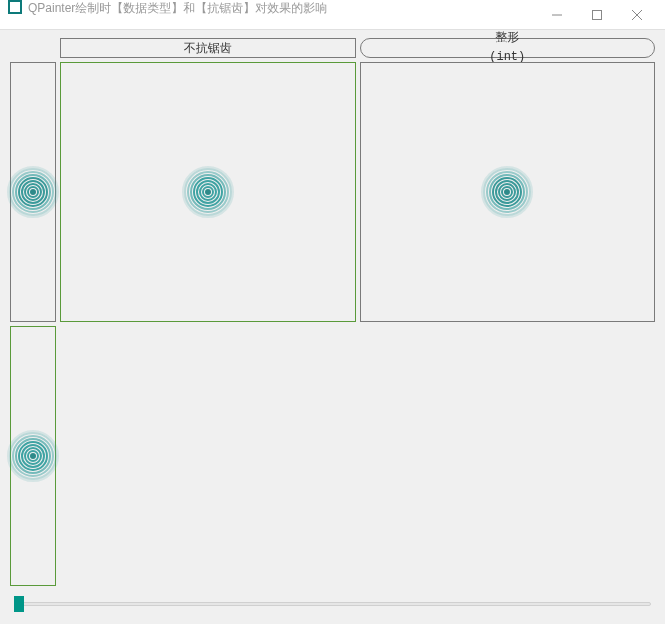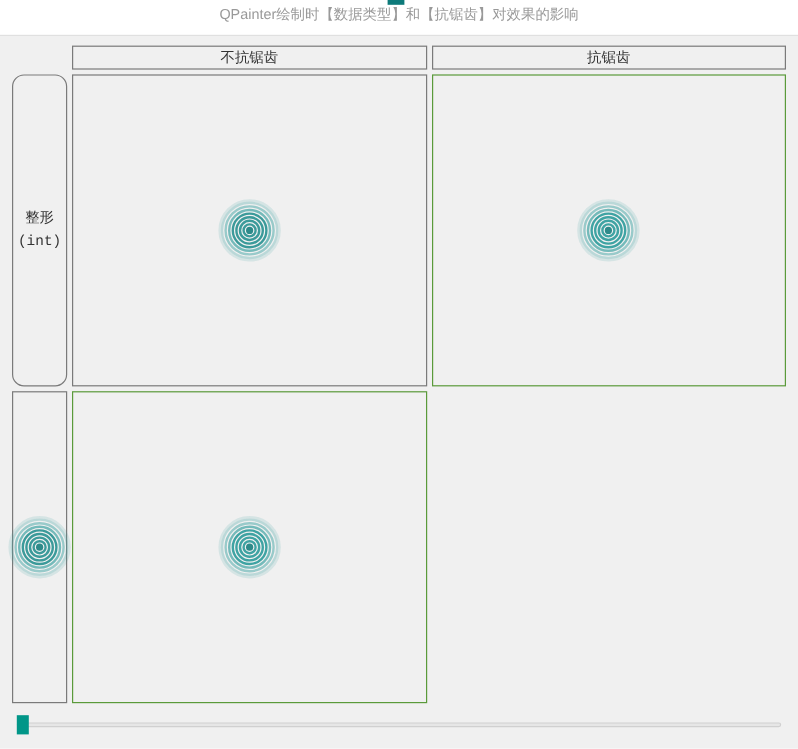--- a/index.html
+++ b/index.html
@@ -4,25 +4,23 @@
 <style>
   * { box-sizing: border-box; margin: 0; padding: 0; }
   html, body { width: 665px; height: 624px; overflow: hidden; }
   body { font-family: "Microsoft YaHei", "SimSun", sans-serif; background: #fff; }
 
   .titlebar {
     height: 30px;
     background: #fff;
     border-bottom: 1px solid #e0e0e0;
     display: flex;
-    align-items: center;
     padding: 0 8px;
     font-size: 12px;
     color: #999;
-    flex-direction: column;
   }
   .titlebar .app-icon {
     width: 14px; height: 14px;
     border: 2px solid #0d7a7a;
     margin-right: 6px;
   }
   .titlebar .title { flex: 1; }
   .titlebar .win-btns { display: flex; gap: 0; }
   .titlebar .win-btn {
     width: 40px; height: 30px;
@@ -149,21 +147,20 @@
           <line x1="10" y1="0" x2="0" y2="10"></line>
         </svg>
     </div>
   </div>
 </div>
 
 <div class="client">
   <div class="grid">
     <div class="corner"></div>
     <div class="header-cell">不抗锯齿</div>
-    <div class="header-cell">抗锯齿</div>
 
     <div class="side-cell">
       <span>整形</span>
       <span>(int)</span>
     </div>
     <div class="panel">
       <div class="ripple alias">
         <span class="r9"></span>
           <span class="r8"></span>
           <span class="r7"></span>

